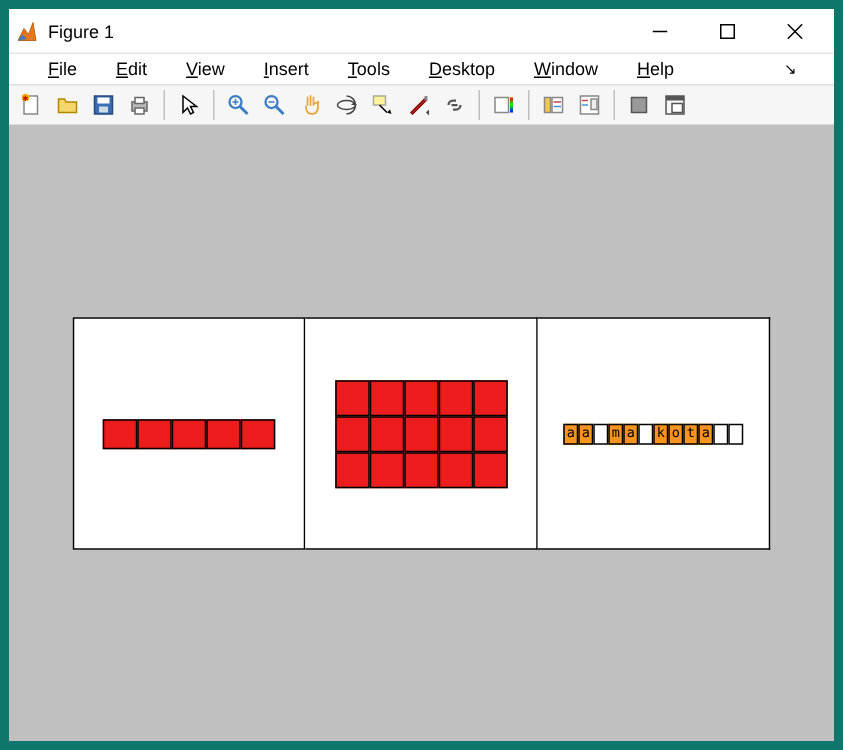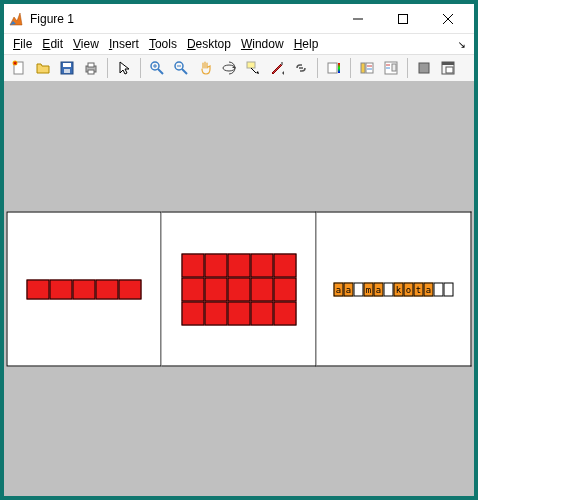--- a/index.html
+++ b/index.html
@@ -1,24 +1,24 @@
 <!DOCTYPE html>
 <html><head>
 <meta charset="utf-8">
 <style>
   * { box-sizing: border-box; margin: 0; padding: 0; }
   body { font-family: "Segoe UI", Tahoma, sans-serif; font-size: 12px; background: #fff; width: 562px; height: 500px; overflow: hidden; }
-  .window { width: 478px; height: 500px; border: 4px solid #0f766e; display: flex; flex-direction: column; }
+  .window { width: 562px; height: 500px; border: 6px solid #0f766e; display: flex; flex-direction: column; }
   .titlebar { height: 30px; background: #fff; display: flex; align-items: center; padding: 0 4px; border-bottom: 1px solid #e5e5e5; }
   .titlebar .app-icon { width: 16px; height: 16px; margin-right: 6px; display:flex; align-items:center; justify-content:center;}
   .titlebar .title { flex: 1; font-size: 12px; }
   .win-ctrls { display: flex; }
   .win-btn { width: 45px; height: 28px; display: flex; align-items: center; justify-content: center; }
   .win-btn svg { width: 10px; height: 10px; }
-  .menubar { height: 20px; display: flex; align-items: center; padding: 0 4px; background: #fff; gap: 0;}
+  .menubar { height: 20px; display: flex; align-items: center; padding: 0 21px; background: #fff; gap: 16px;}
   .menu-item { padding: 1px 5px; }
   .menu-item span { }
   .u { text-decoration: underline; }
   .menubar-corner { margin-left: auto; padding-right:4px; font-size:10px; }
   .toolbar { height: 28px; background: #f6f6f6; border-top: 1px solid #e0e0e0; border-bottom: 1px solid #c0c0c0; display: flex; align-items: center; padding: 0 4px; gap: 2px; }
   .tool-btn { width: 22px; height: 22px; display: flex; align-items: center; justify-content: center; border:1px solid transparent; border-radius:2px;}
   .tool-sep { width: 1px; height: 20px; background: #c0c0c0; margin: 0 3px; }
   .figure-area { flex: 1; background: #c0c0c0; position: relative; }
   .plots { position: absolute; left: 50%; top: 50%; transform: translate(-50%, -50%); display: flex; }
   .subplot { width: 155px; height: 155px; background: #fff; border: 1px solid #000; display: flex; align-items: center; justify-content: center; }

